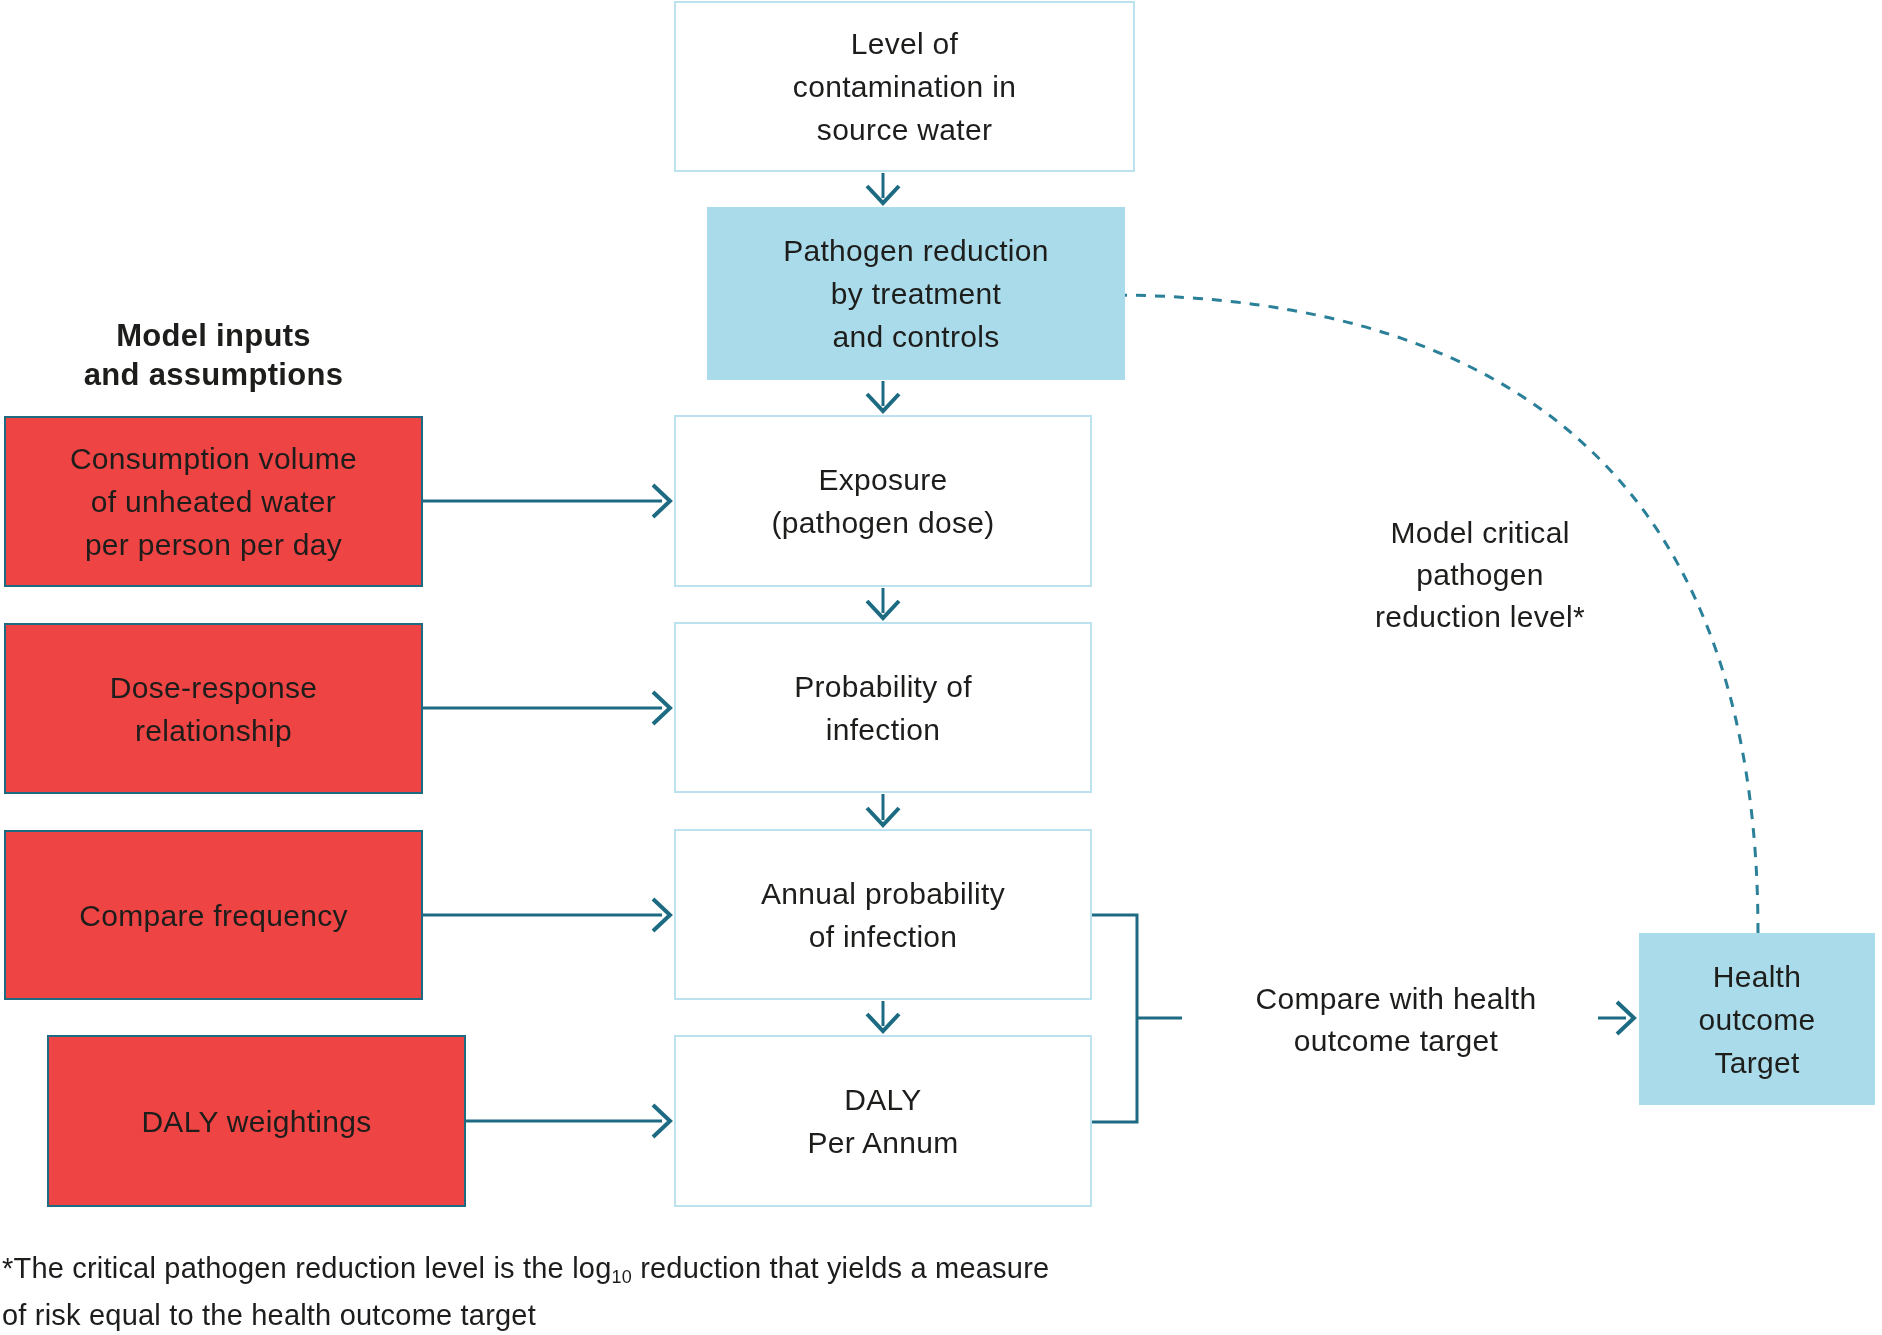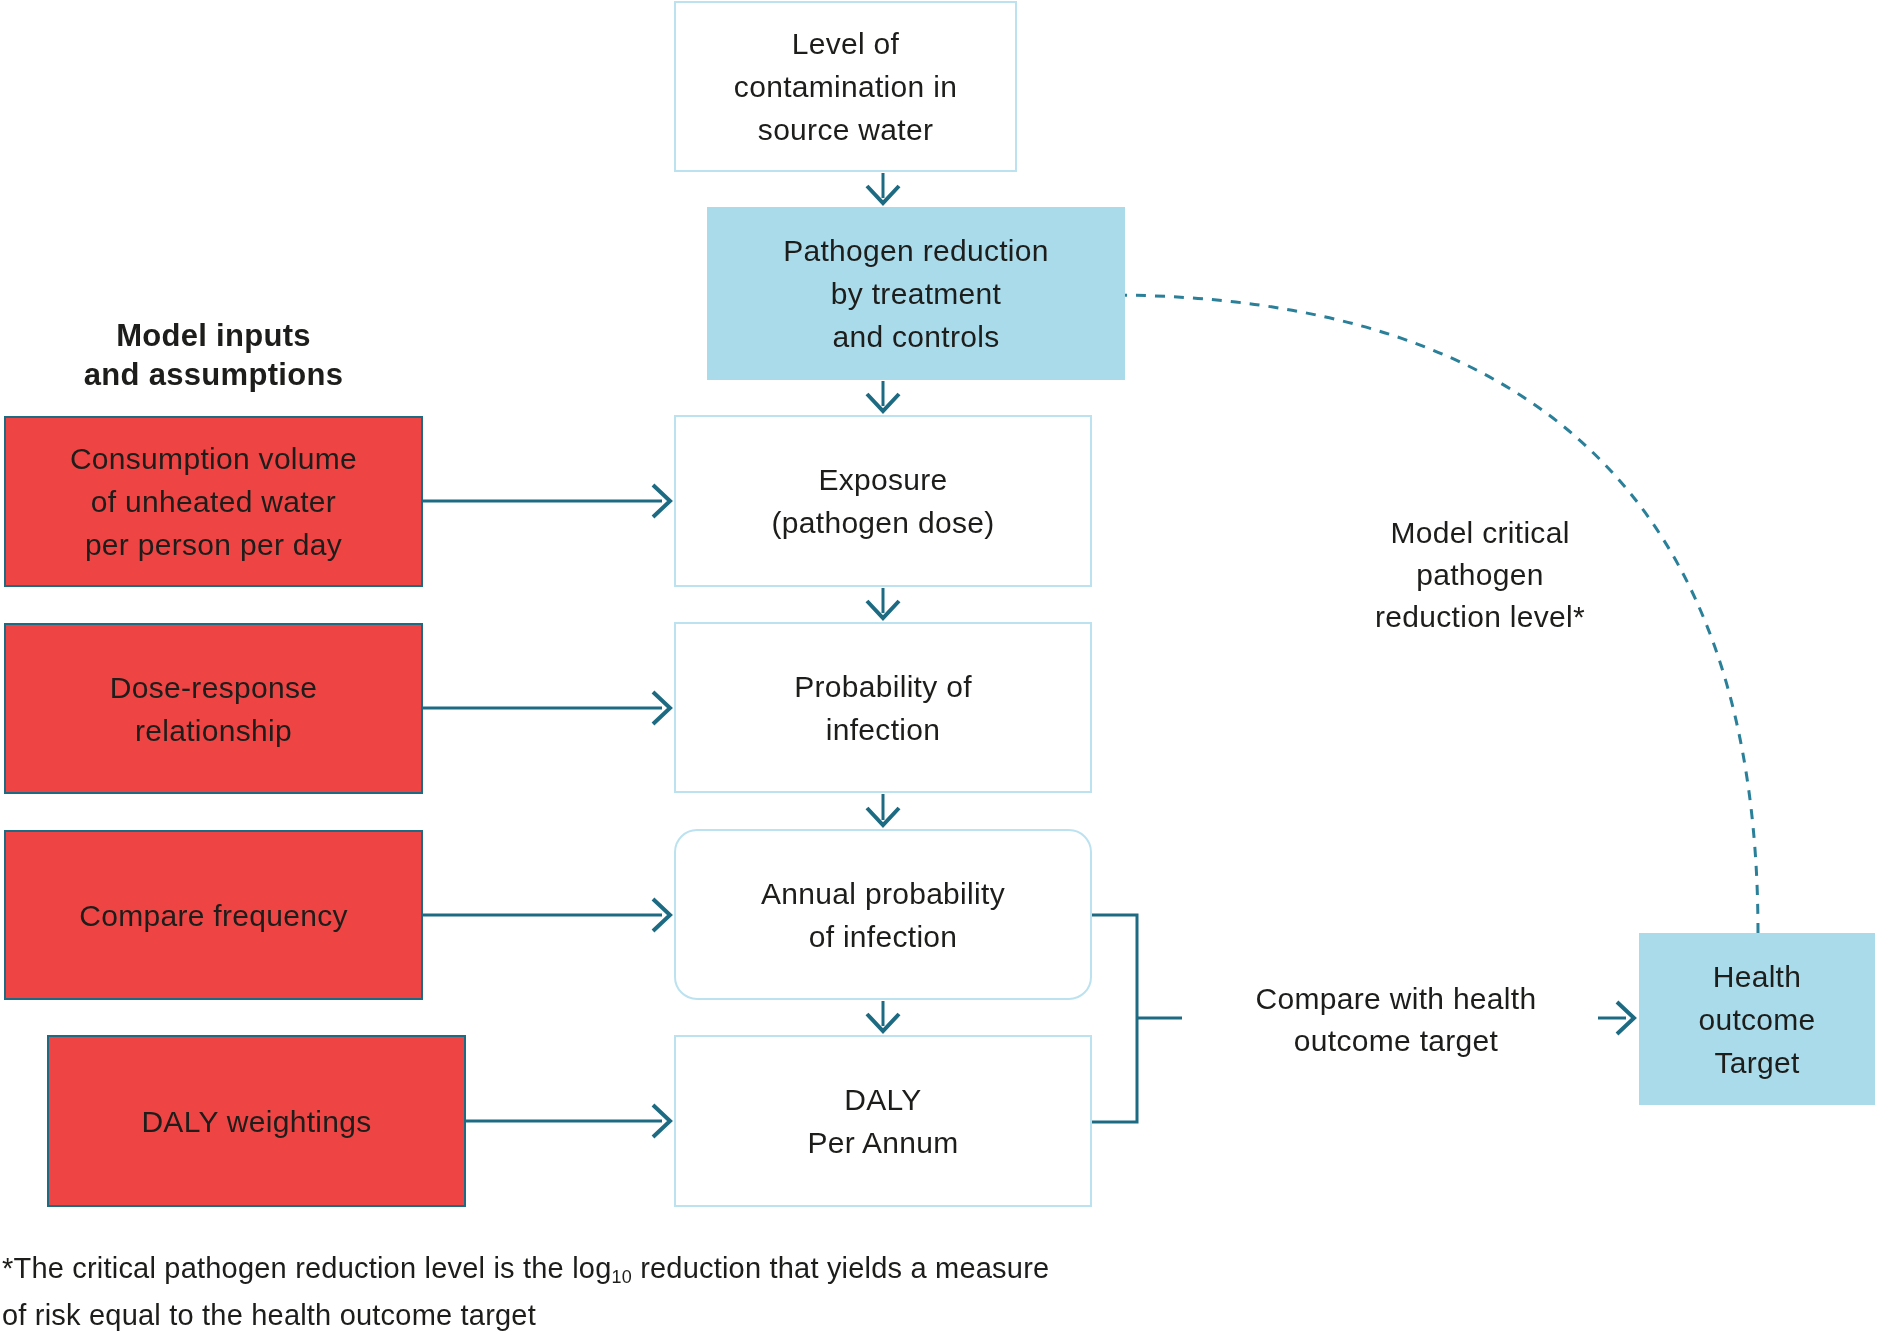--- a/index.html
+++ b/index.html
@@ -32,25 +32,25 @@
     text-align:center;
     font-size:30px;line-height:43px;letter-spacing:.3px;
     white-space:pre-line;
   }
   .fbox.outlined{background:#fff;border:2px solid var(--border_blue);}
   .fbox.filled{background:var(--fill_blue);border:none;margin-left:33px;}
   .ibox{background:#ef4444;border:2px solid var(--border_teal);}
   .hbox{background:var(--fill_blue);}
 
   
-  #b-level      {left:674px;top:1px;   width:343px;height:171px;align-items:center;}
+  #b-level      {left:674px;top:1px;   width:461px;height:171px;align-items:center;}
   #b-pathogen   {left:674px;top:207px; width:418px;height:173px;}
   #b-exposure   {left:674px;top:415px; width:418px;height:172px;}
   #b-probability{left:674px;top:622px; width:418px;height:171px;}
-  #b-annual     {left:674px;top:829px; width:418px;height:171px;border-radius:23px;}
+  #b-annual     {left:674px;top:829px; width:418px;height:171px;}
   #b-daly       {left:674px;top:1035px;width:418px;height:172px;}
 
   
   #i-consumption{left:4px;top:416px; width:419px;height:171px;}
   #i-dose       {left:4px;top:623px; width:419px;height:171px;}
   #i-frequency  {left:4px;top:830px; width:419px;height:170px;}
   #i-daly-w     {left:4px;top:1035px;width:419px;height:172px;margin-left:43px;}
 
   #heading{
     position:absolute;left:4px;top:316px;width:419px;

